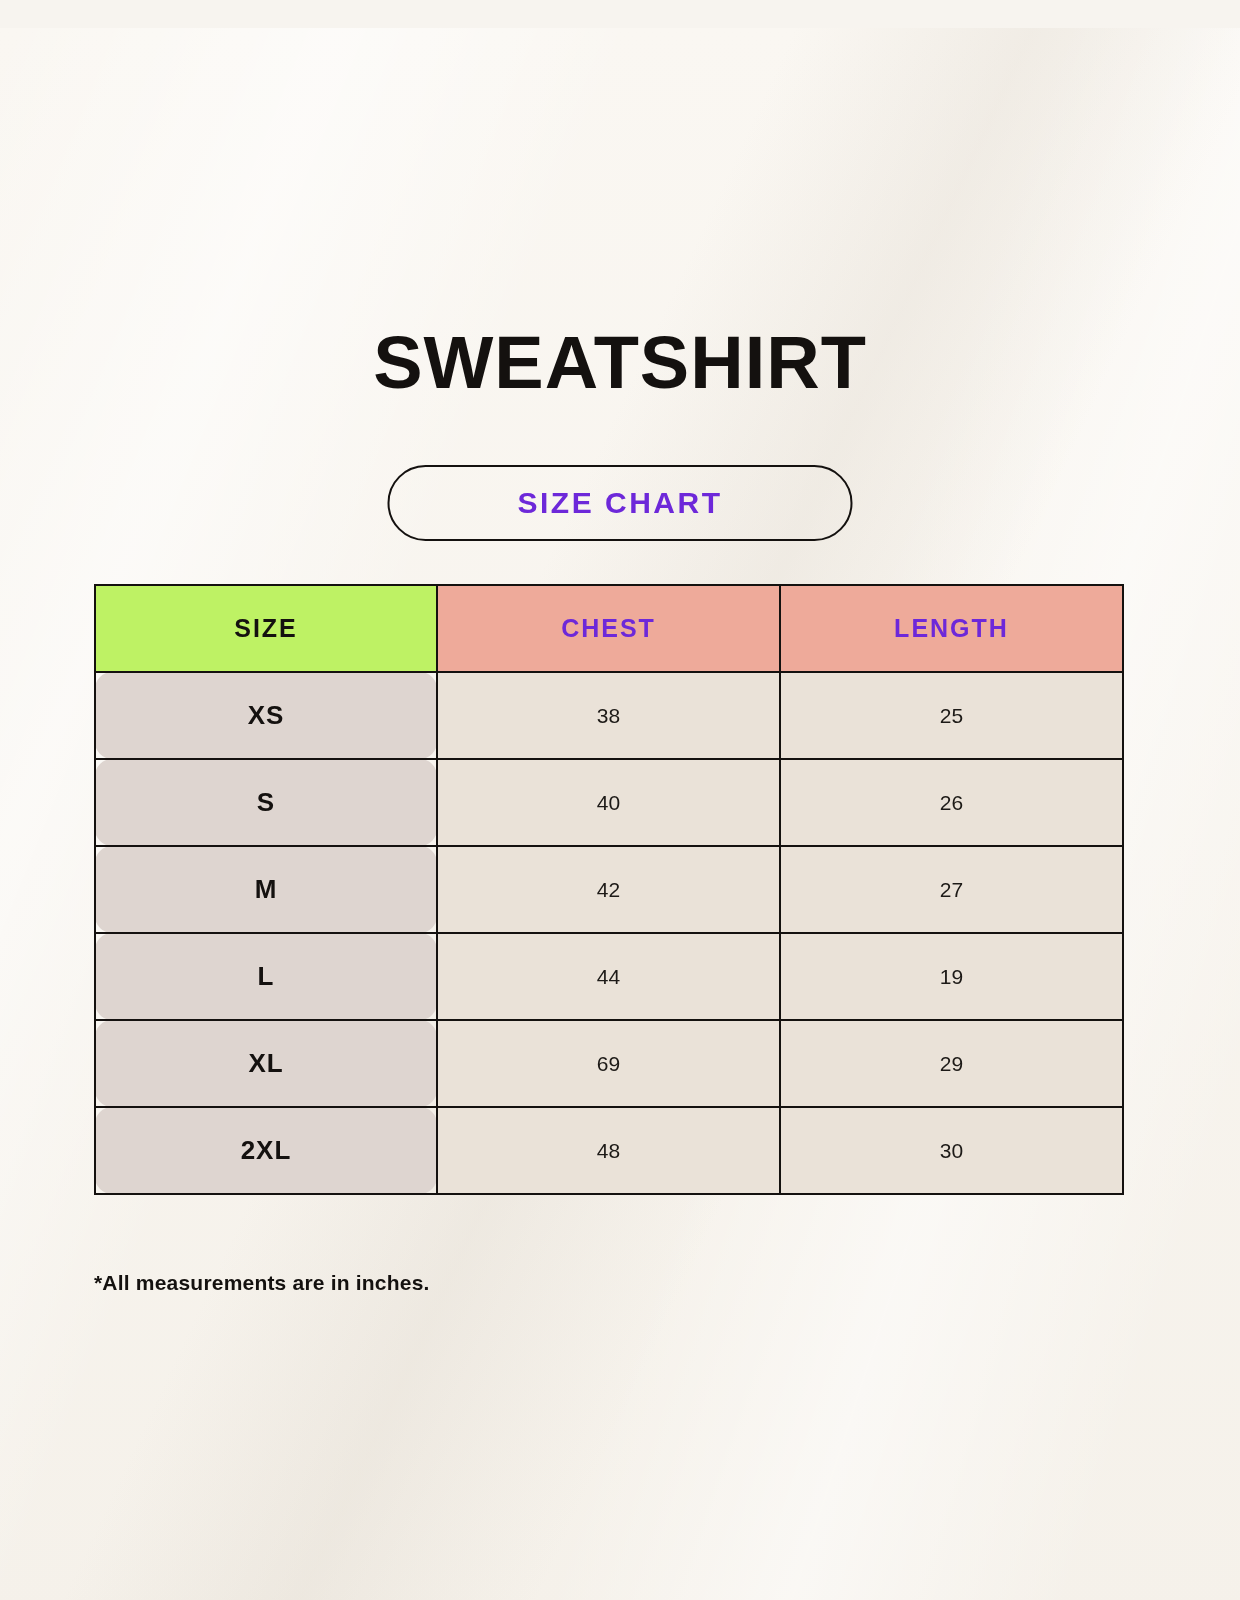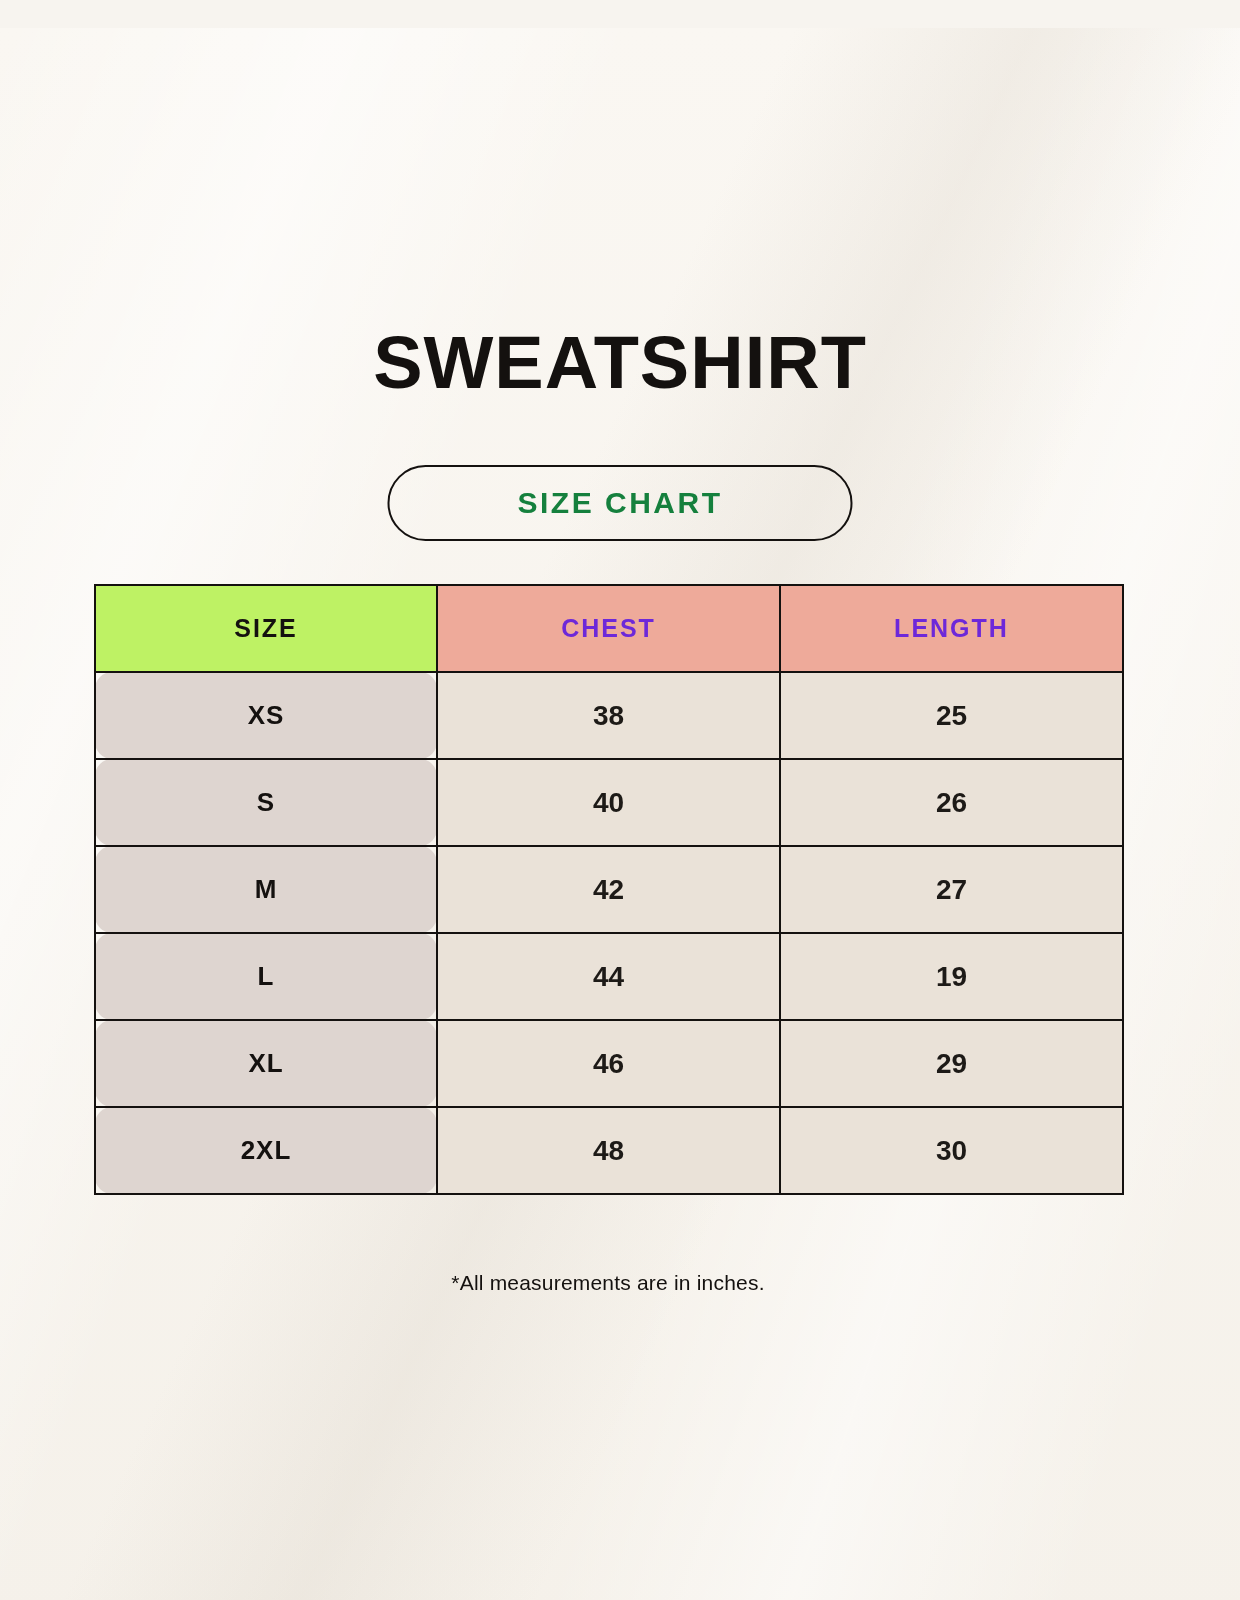--- a/index.html
+++ b/index.html
@@ -56,21 +56,21 @@
     display: flex;
     align-items: center;
     justify-content: center;
     box-sizing: border-box;
     background: transparent;
   }
   .pill span {
     font-size: 30px;
     font-weight: 700;
     letter-spacing: 2.5px;
-    color: #15803d;
+    color: #6d28d9;
   }
   table.size-table {
     position: absolute;
     top: 556px;
     left: 94px;
     width: 1028px;
     border-collapse: collapse;
     table-layout: fixed;
   }
   table.size-table th,
@@ -101,32 +101,32 @@
   td.cell-size {
     background: #ded5d0;
     font-size: 26px;
     font-weight: 700;
     letter-spacing: 1px;
     color: #14110f;
     border-radius: 17px;
   }
   td.cell-val {
     background: #eae2d8;
-    font-size: 28px;
-    font-weight: 700;
+    font-size: 21px;
+    font-weight: 400;
     color: #1d1a17;
   }
   .footnote {
     position: absolute;
     top: 1243px;
     left: 94px;
     width: 1028px;
-    text-align: center;
+    text-align: left;
     font-size: 21px;
-    font-weight: 400;
+    font-weight: 700;
     color: #14110f;
     letter-spacing: 0.2px;
   }
 </style>
 </head>
 <body>
 
 <div class="page">
   <div class="bg-wash"></div>
 
@@ -165,21 +165,21 @@
         <td class="cell-val">42</td>
         <td class="cell-val">27</td>
       </tr>
       <tr>
         <td class="cell-size">L</td>
         <td class="cell-val">44</td>
         <td class="cell-val">19</td>
       </tr>
       <tr>
         <td class="cell-size">XL</td>
-        <td class="cell-val">46</td>
+        <td class="cell-val">69</td>
         <td class="cell-val">29</td>
       </tr>
       <tr>
         <td class="cell-size">2XL</td>
         <td class="cell-val">48</td>
         <td class="cell-val">30</td>
       </tr>
     </tbody>
   </table>
 

